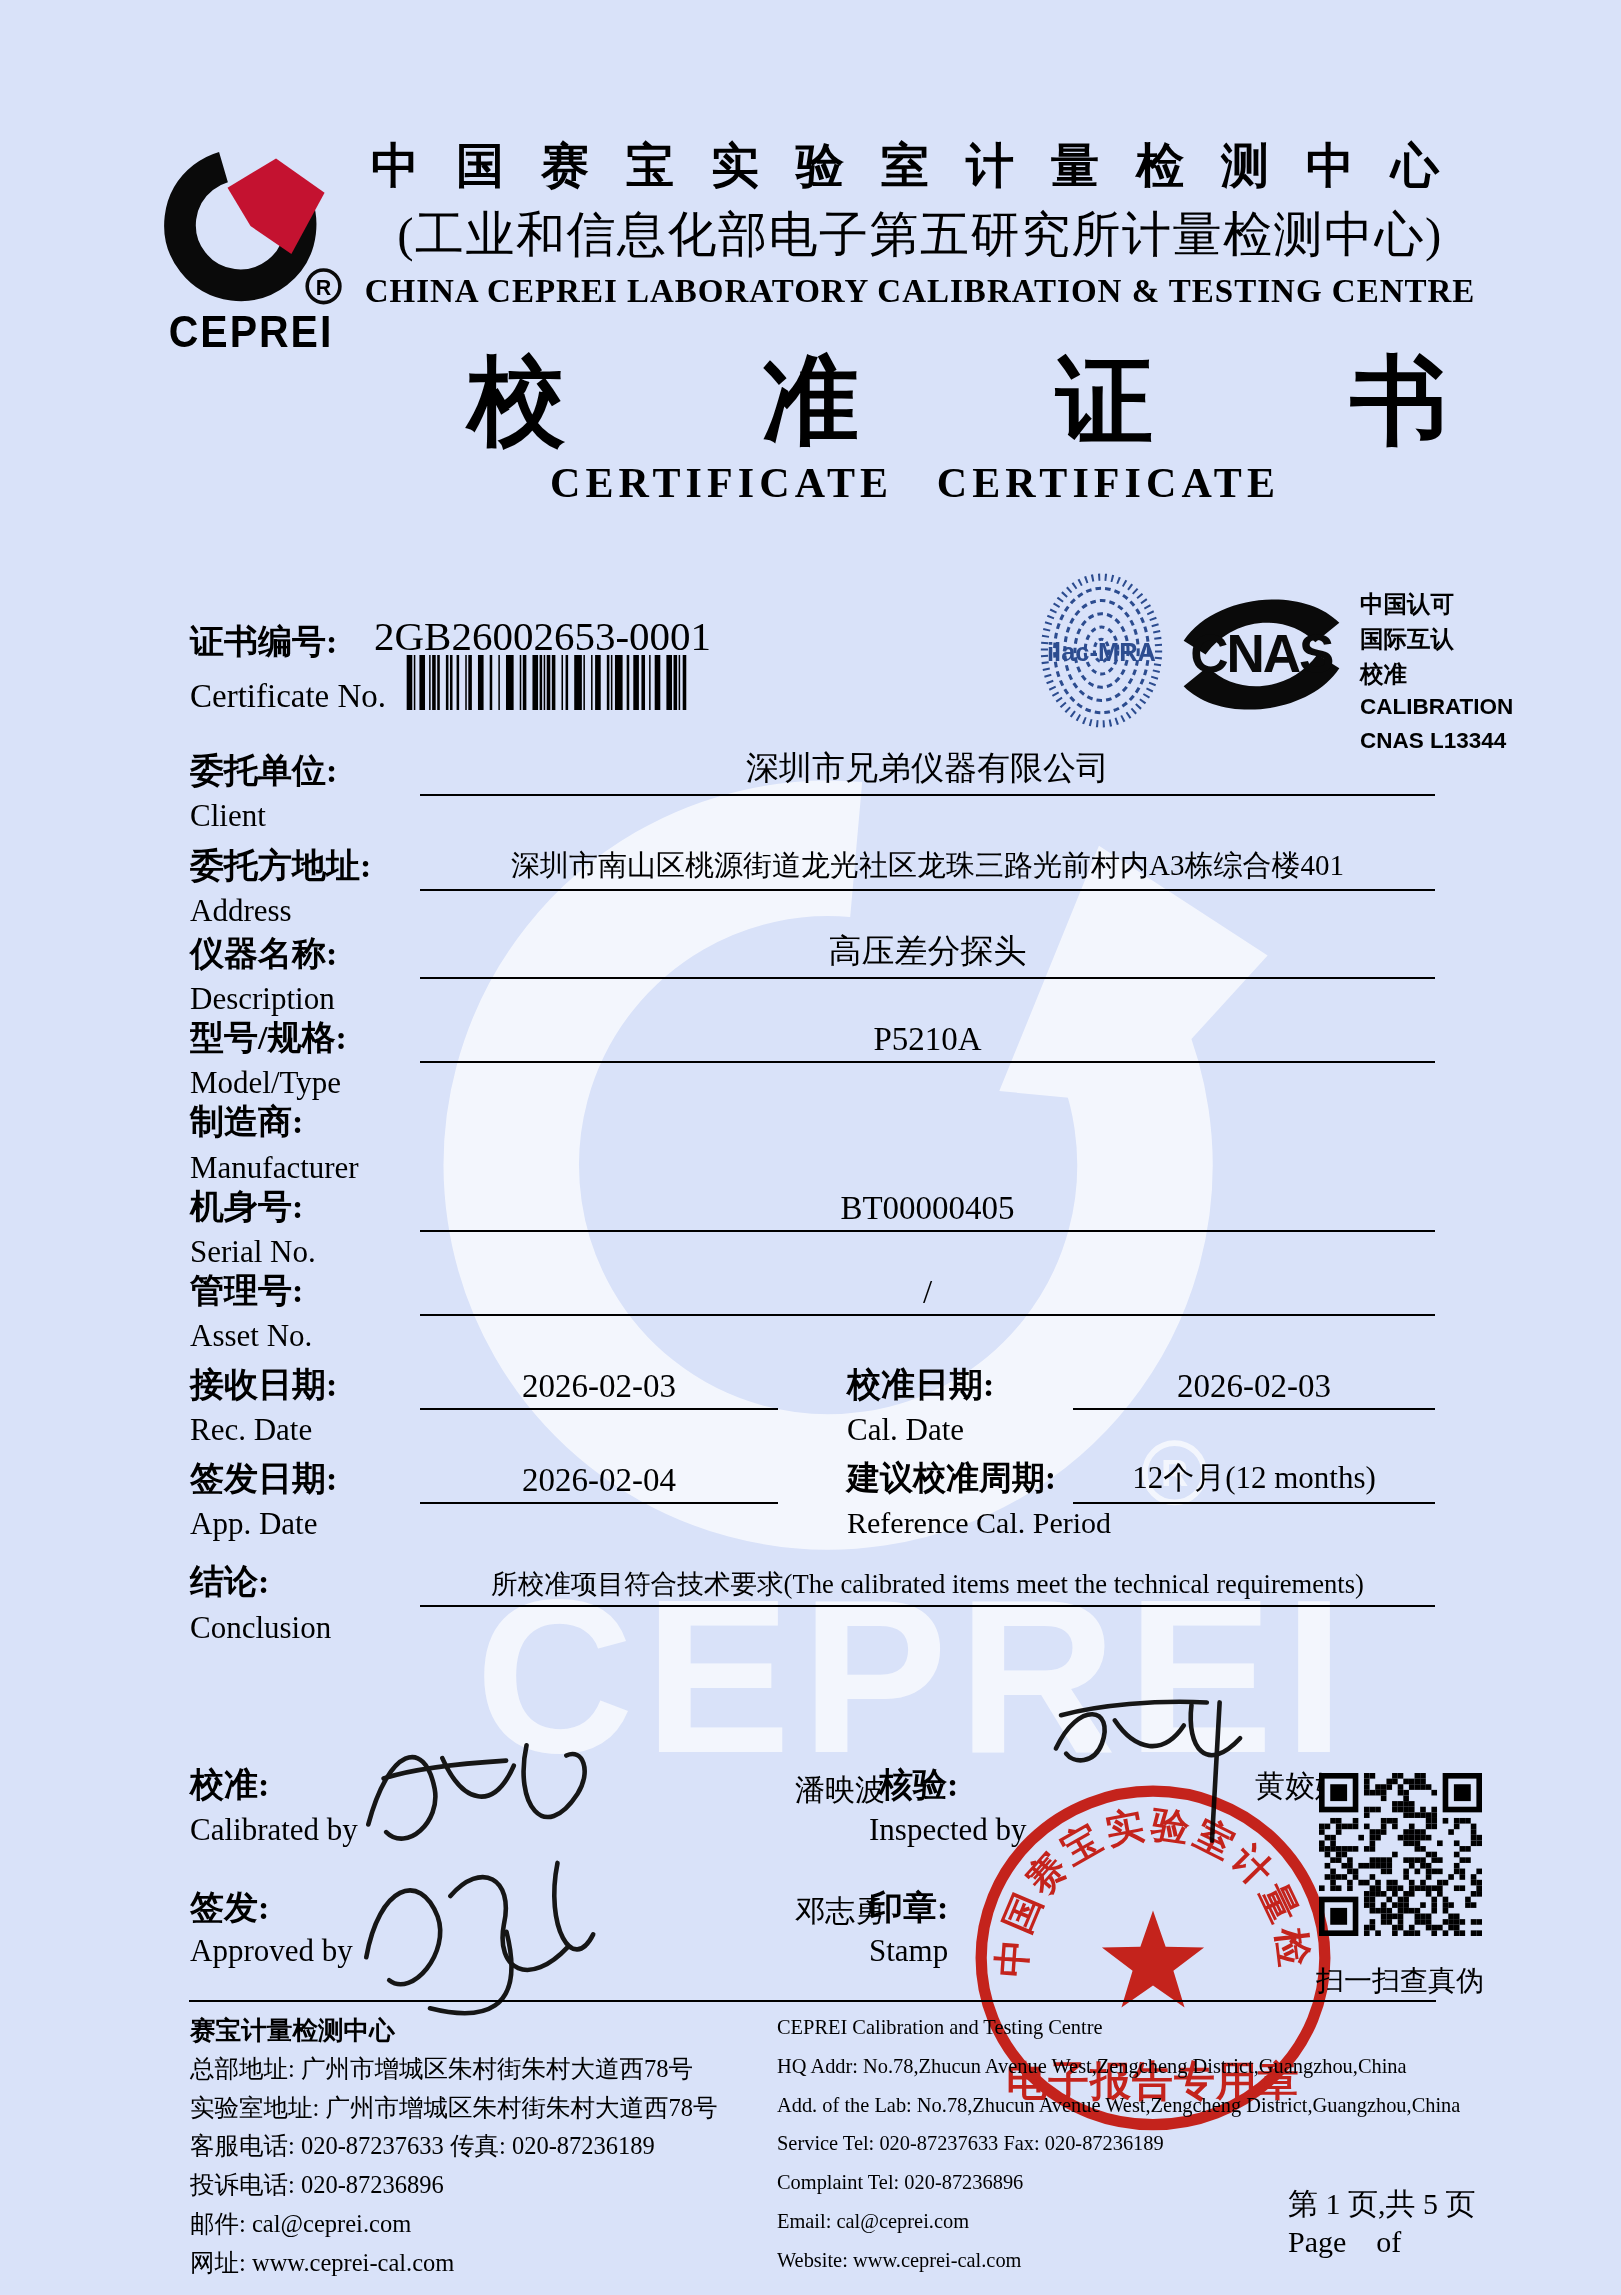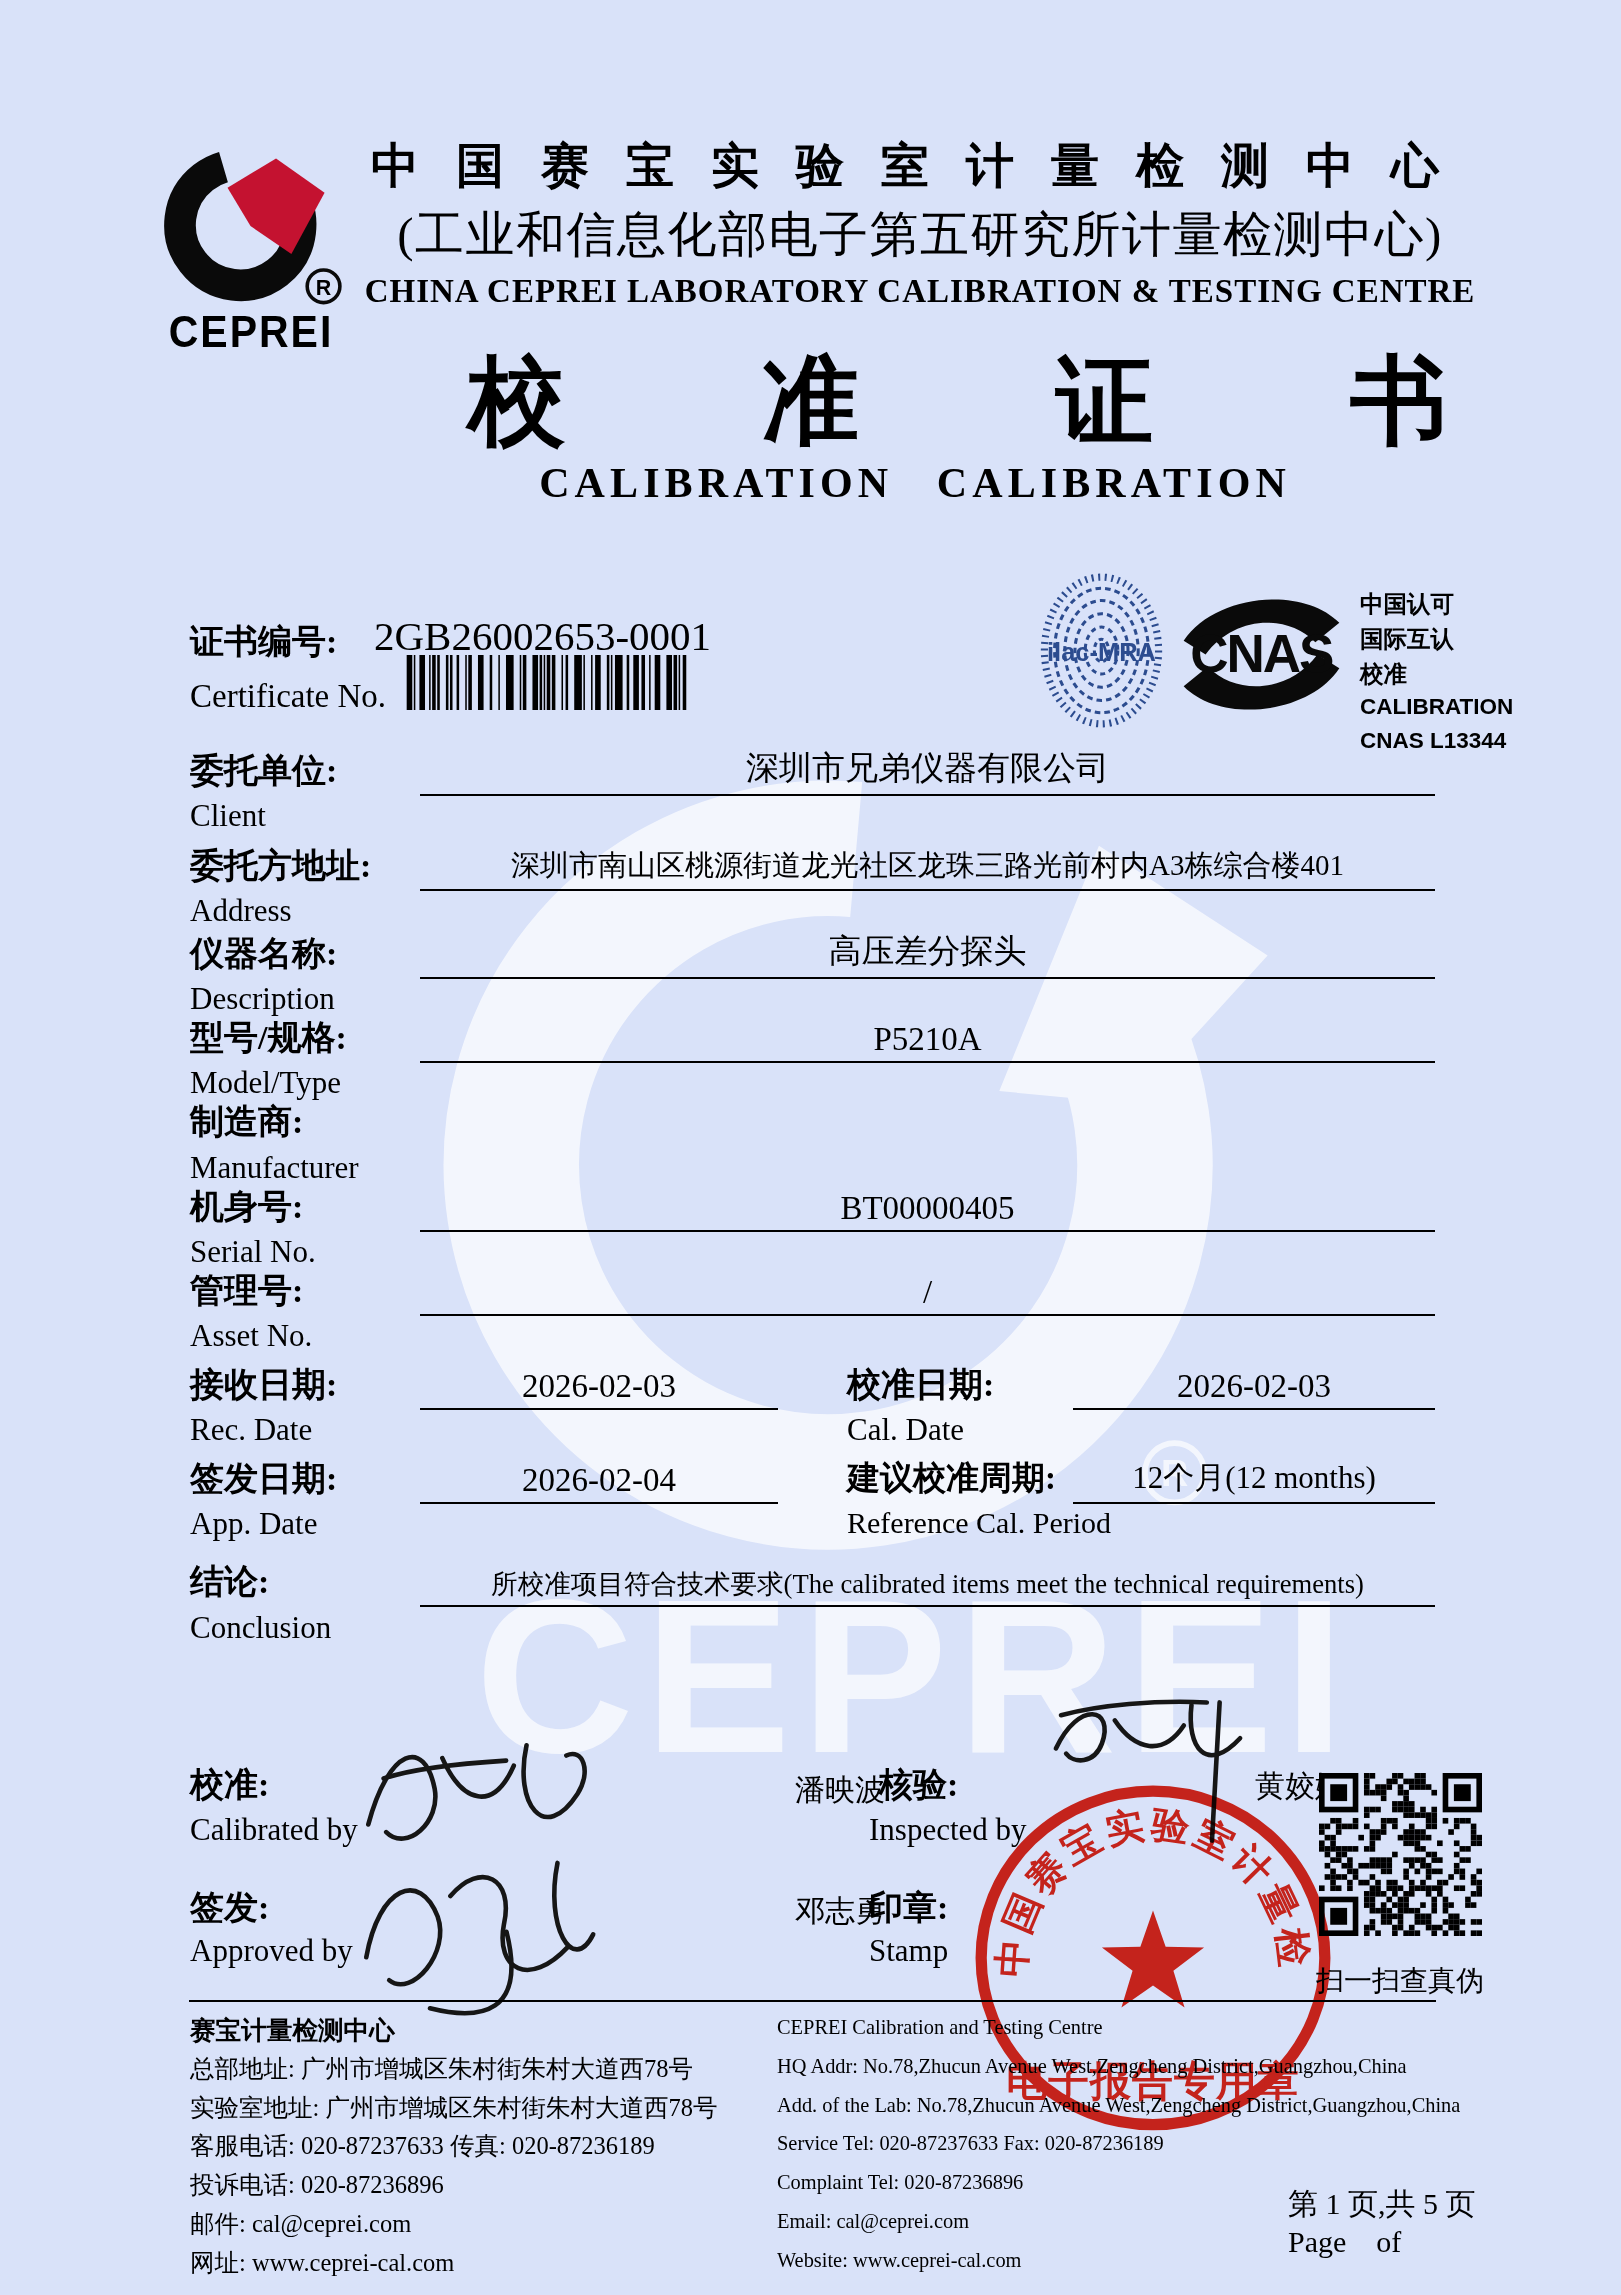--- a/index.html
+++ b/index.html
@@ -49,21 +49,21 @@
     <circle cx="328" cy="278" r="32" fill="none" stroke="#0a0a0a" stroke-width="7"></circle>
     <text x="328" y="296" font-size="42" font-weight="bold" text-anchor="middle" font-family="Liberation Sans, sans-serif">R</text>
   </svg>
   <div class="abs brandname" style="left:154px;top:307px;width:194px;text-align:center;">CEPREI</div>
 
   <div class="abs hdr-cn1" style="left:371px;top:134px;width:1104px;">中国赛宝实验室计量检测中心</div>
   <div class="abs hdr-cn2" style="left:358px;top:202px;width:1124px;">(工业和信息化部电子第五研究所计量检测中心)</div>
   <div class="abs hdr-en" style="left:358px;top:273px;width:1124px;">CHINA CEPREI LABORATORY CALIBRATION &amp; TESTING CENTRE</div>
 
   <div class="abs title-cn" style="left:271px;top:337px;width:1114px;">校准证书</div>
-  <div class="abs title-en" style="left:358px;top:459px;width:1114px;">CALIBRATION CALIBRATION</div>
+  <div class="abs title-en" style="left:358px;top:459px;width:1114px;">CERTIFICATE CERTIFICATE</div>
 
   <div class="abs cnlab" style="left:190px;top:619px;">证书编号:</div>
   <div class="abs" style="left:374px;top:612px;font-size:41px;white-space:nowrap;">2GB26002653-0001</div>
   <div class="abs enlab" style="left:190px;top:678px;font-size:33px;">Certificate No.</div>
   <svg id="barcode" class="abs" style="left:406px;top:655px;" width="284" height="55" fill="#000" viewBox="0 0 555 108">
       <rect x="0" y="0" width="11" height="108"></rect>
       <rect x="14" y="0" width="3" height="108"></rect>
       <rect x="25" y="0" width="11" height="108"></rect>
       <rect x="44" y="0" width="3" height="108"></rect>
       <rect x="50" y="0" width="7" height="108"></rect>

